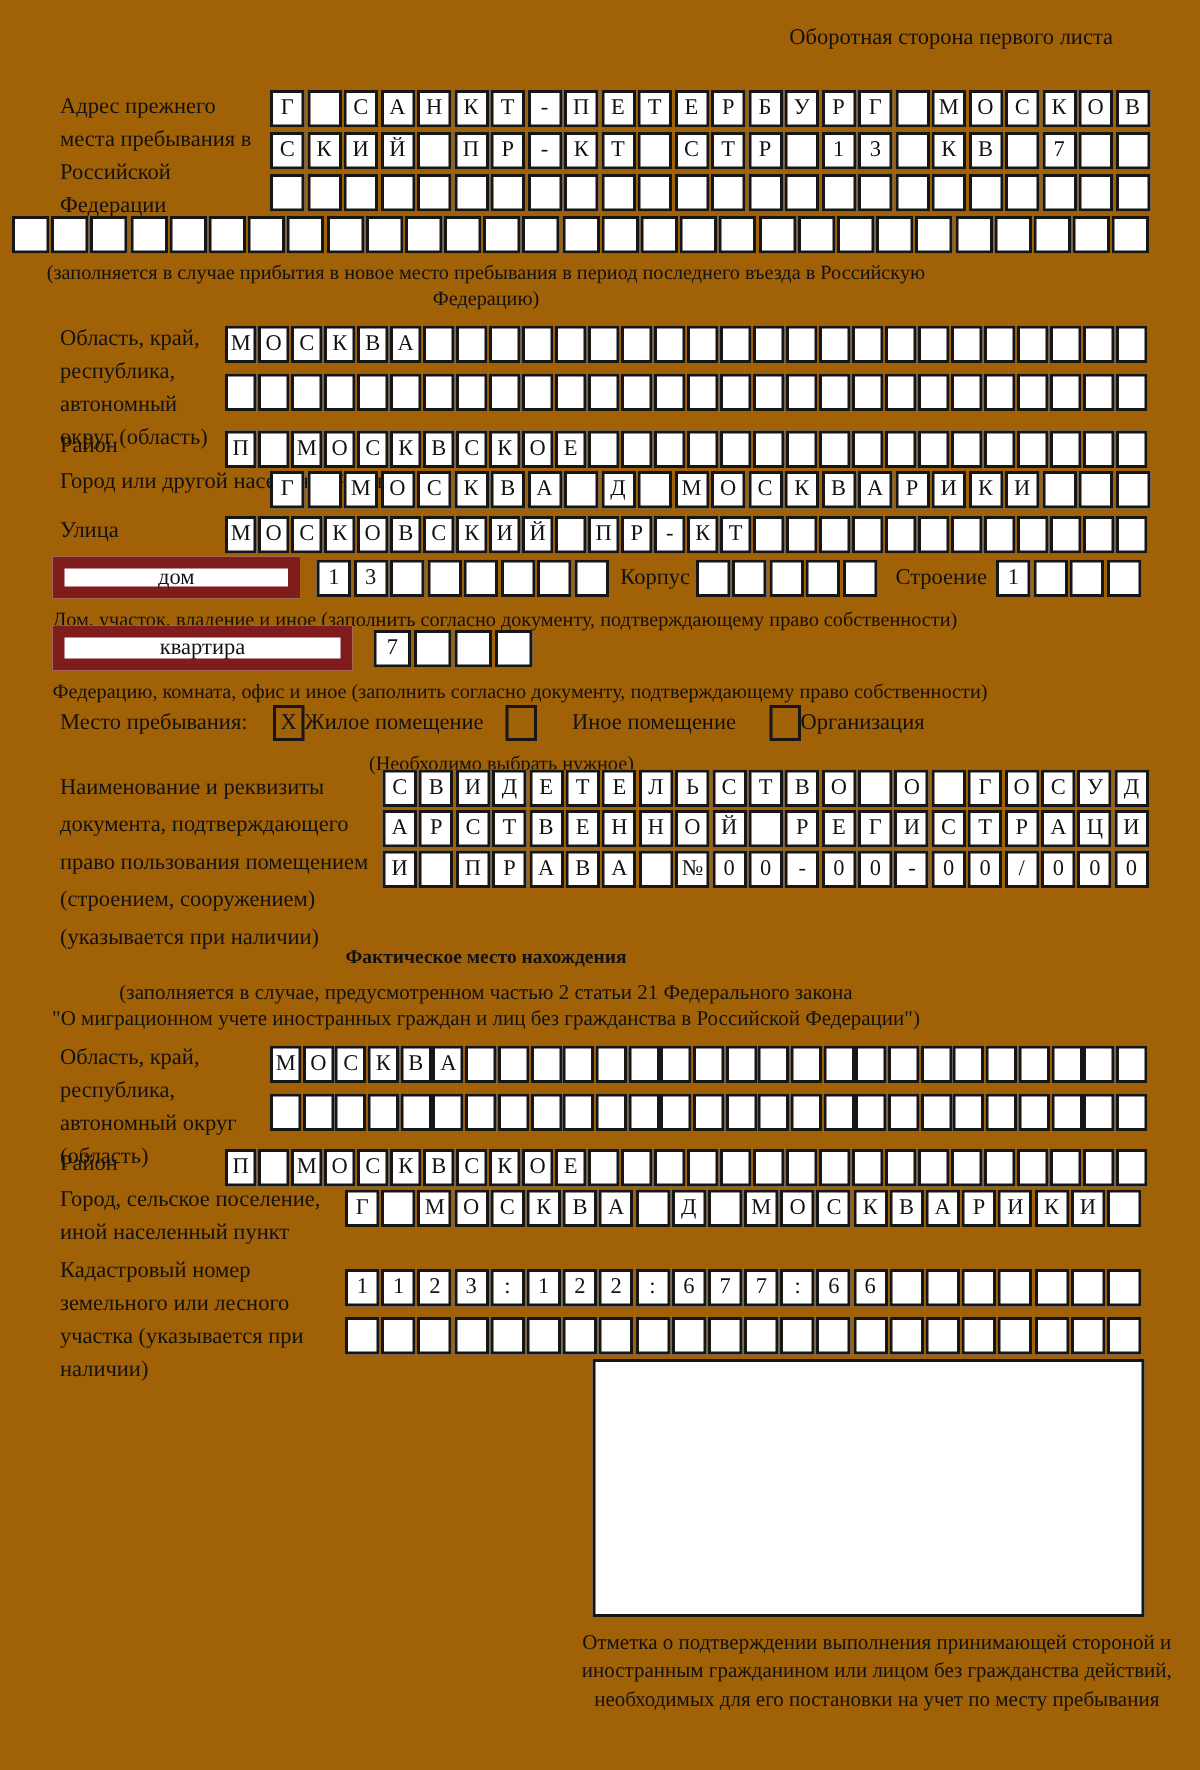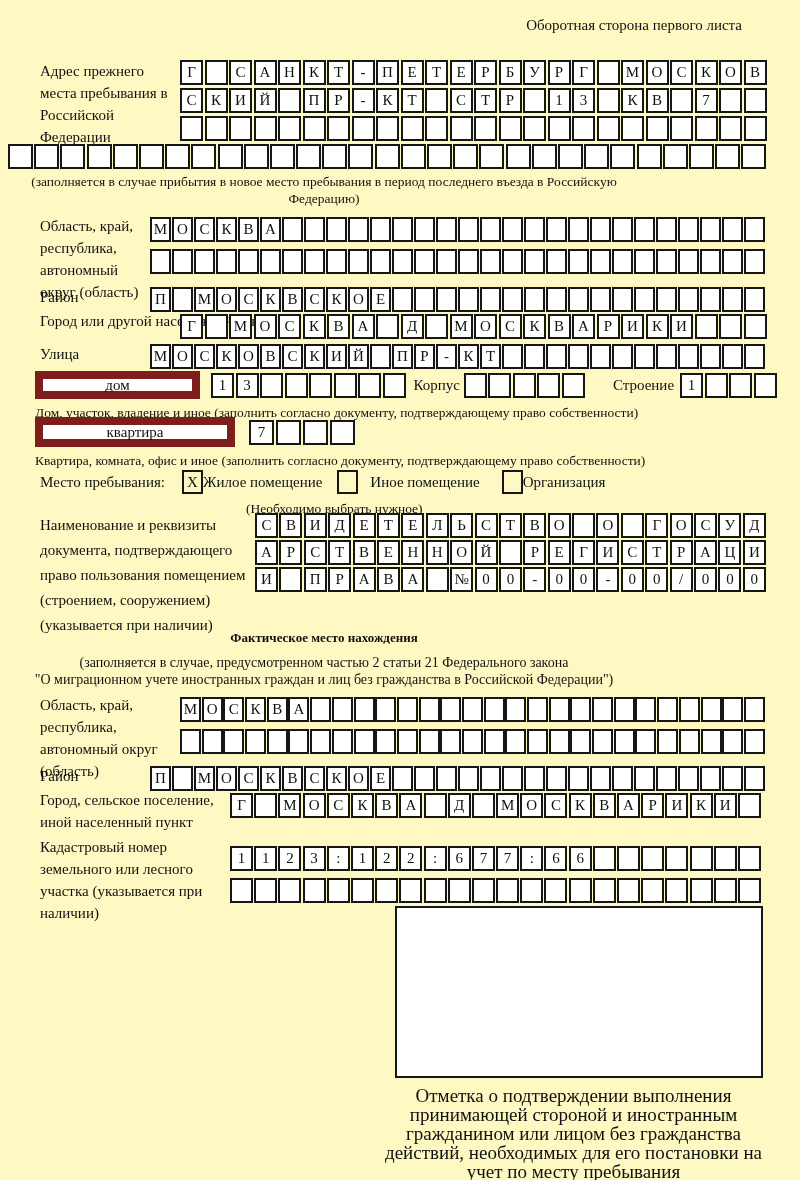--- a/index.html
+++ b/index.html
@@ -1,18 +1,18 @@
 <!DOCTYPE html>
 <html><head>
 <meta charset="utf-8">
 <style>
   html,body{margin:0;padding:0}
   body{width:800px;height:1180px;background:#fff;color:#111;
        font-family:"Liberation Serif","DejaVu Serif",serif}
-  .page{position:relative;width:800px;height:1180px;background:#fef9c3;overflow:hidden}
+  .page{position:relative;width:800px;height:1180px;background:#a16207;overflow:hidden}
   .abs{position:absolute}
   .flabel{font-size:15px;line-height:22px}
   .note{font-size:13.5px;line-height:17px}
   .center{left:0;width:648px;text-align:center}
   .title{font-weight:bold;font-size:16px}
   .cells{display:flex;align-items:flex-start}
   .cell{flex:none;height:25px;border:2px solid #161616;background:#fff;
         display:flex;align-items:center;justify-content:center;
         font-size:15px;box-sizing:border-box}
   .w21 .cell{width:21px}
@@ -318,47 +318,47 @@
         <div class="cell"></div>
       </div>
     <span class="flabel" style="margin-left:8px">Корпус</span>
     <div class="cells w23 g15" style="margin-left:4px">
         <div class="cell"></div>
         <div class="cell"></div>
         <div class="cell"></div>
         <div class="cell"></div>
         <div class="cell"></div>
       </div>
-    <span class="flabel" style="margin-left:28px">Строение</span>
+    <span class="flabel" style="margin-left:12px">Строение</span>
     <div class="cells w23 g15" style="margin-left:6px">
         <div class="cell">1</div>
         <div class="cell"></div>
         <div class="cell"></div>
         <div class="cell"></div>
       </div>
   </div>
   <div class="abs note" style="left:35px;top:404px">Дом, участок, владение и иное (заполнить согласно документу, подтверждающему право собственности)</div>
 
   <div class="abs hrow" style="left:35px;top:417px">
     <div class="bigbox" style="width:200px;height:30px">квартира</div>
     <div class="cells w25 g2" style="margin-left:14px">
         <div class="cell">7</div>
         <div class="cell"></div>
         <div class="cell"></div>
         <div class="cell"></div>
       </div>
   </div>
-  <div class="abs note" style="left:35px;top:452px">Квартира, комната, офис и иное (заполнить согласно документу, подтверждающему право собственности)</div>
+  <div class="abs note" style="left:35px;top:452px">Федерацию, комната, офис и иное (заполнить согласно документу, подтверждающему право собственности)</div>
 
   <div class="abs hrow" style="left:40px;top:470px">
     <span class="flabel">Место пребывания:</span>
     <div class="chk" style="margin-left:17px">X</div>
     <span class="flabel" style="">Жилое помещение</span>
     <div class="chk" style="margin-left:15px"></div>
-    <span class="flabel" style="margin-left:12px">Иное помещение</span>
+    <span class="flabel" style="margin-left:23px">Иное помещение</span>
     <div class="chk" style="margin-left:22px"></div>
     <span class="flabel" style="">Организация</span>
   </div>
   <div class="abs note" style="left:246px;top:500px">(Необходимо выбрать нужное)</div>
 
   <div class="abs flabel" style="left:40px;top:513px;width:208px;line-height:25px">Наименование и реквизиты документа, подтверждающего право пользования помещением (строением, сооружением) (указывается при наличии)</div>
   <div class="abs" style="left:255px;top:513px">
     <div class="cells w23 g14" style="margin-bottom:2px">
         <div class="cell">С</div>
         <div class="cell">В</div>
@@ -600,15 +600,15 @@
         <div class="cell"></div>
         <div class="cell"></div>
         <div class="cell"></div>
         <div class="cell"></div>
         <div class="cell"></div>
         <div class="cell"></div>
       </div>
   </div>
 
   <div class="abs stampbox" style="left:395px;top:906px;width:368px;height:172px"></div>
-  <div class="abs" style="left:371px;top:1086px;width:405px;text-align:center;font-size:19px;line-height:19px">Отметка о подтверждении выполнения принимающей стороной и иностранным гражданином или лицом без гражданства действий, необходимых для его постановки на учет по месту пребывания</div>
+  <div class="abs" style="left:382px;top:1086px;width:405px;text-align:center;font-size:14px;line-height:19px">Отметка о подтверждении выполнения принимающей стороной и иностранным гражданином или лицом без гражданства действий, необходимых для его постановки на учет по месту пребывания</div>
 
 </div>
 
 </body></html>

